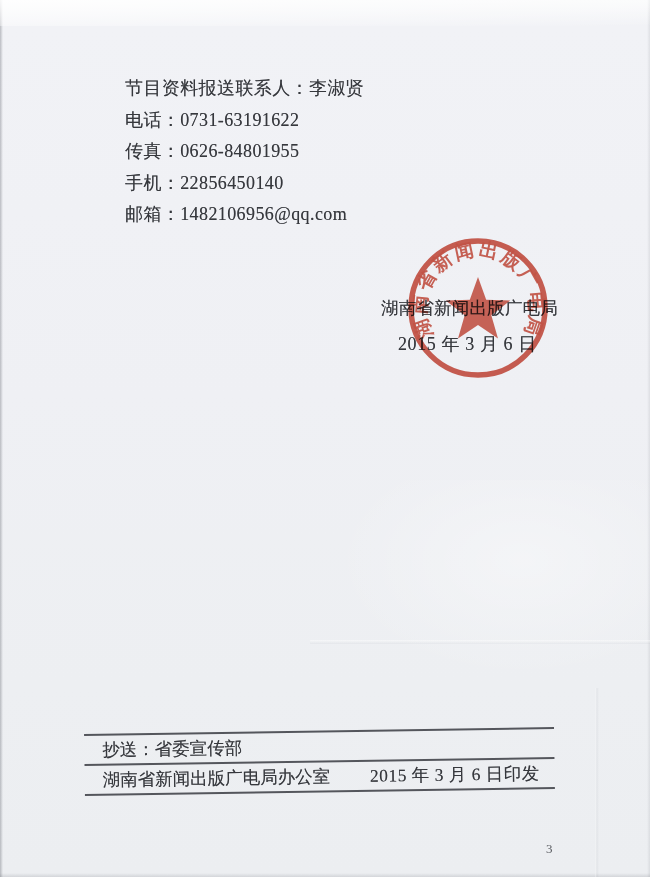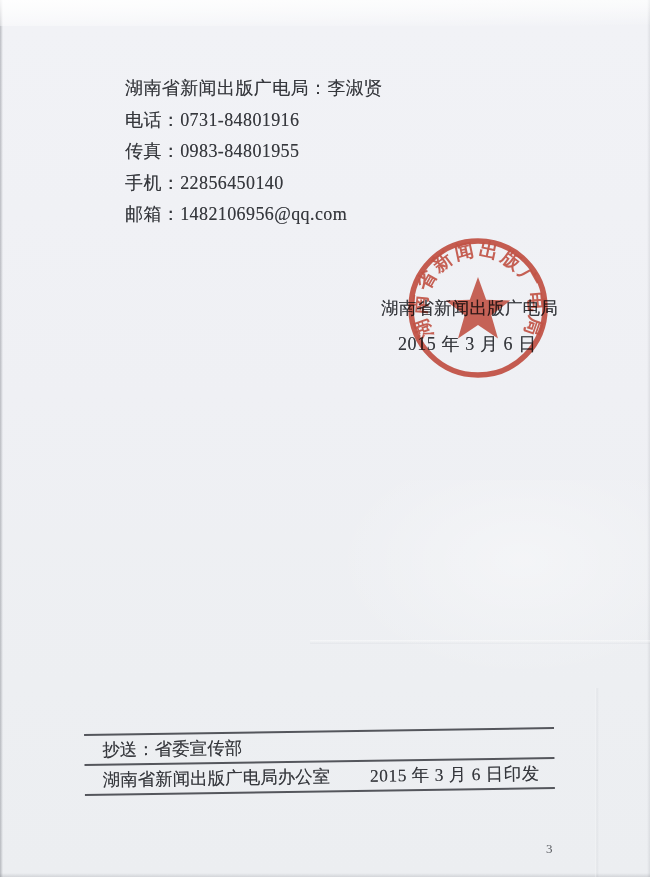--- a/index.html
+++ b/index.html
@@ -73,23 +73,23 @@
 
 <div class="scan-artifact edge-left"></div>
 <div class="scan-artifact edge-right"></div>
 <div class="scan-artifact edge-bottom"></div>
 <div class="scan-artifact crease-top"></div>
 <div class="scan-artifact crease-h"></div>
 <div class="scan-artifact crease-v"></div>
 <div class="scan-artifact crease-soft"></div>
 
 <div class="contact-block">
-  <div>湖南省新闻出版广电局：李淑贤</div>
-  <div>电话：0731-84801916</div>
-  <div>传真：0983-84801955</div>
+  <div>节目资料报送联系人：李淑贤</div>
+  <div>电话：0731-63191622</div>
+  <div>传真：0626-84801955</div>
   <div>手机：22856450140</div>
   <div>邮箱：1482106956@qq.com</div>
 </div>
 
 <div class="sig-org">湖南省新闻出版广电局</div>
 <div class="sig-date">2015 年 3 月 6 日</div>
 
 <svg class="seal-svg" viewBox="0 0 170 170">
   <circle cx="85" cy="85" r="67" fill="none" stroke-width="5.5" stroke-opacity="0.95" stroke="#c7402f"></circle>
   <path id="sealTextArc" d="M 39.97 111 A 52 52 0 1 1 130.03 111" fill="none"></path>

